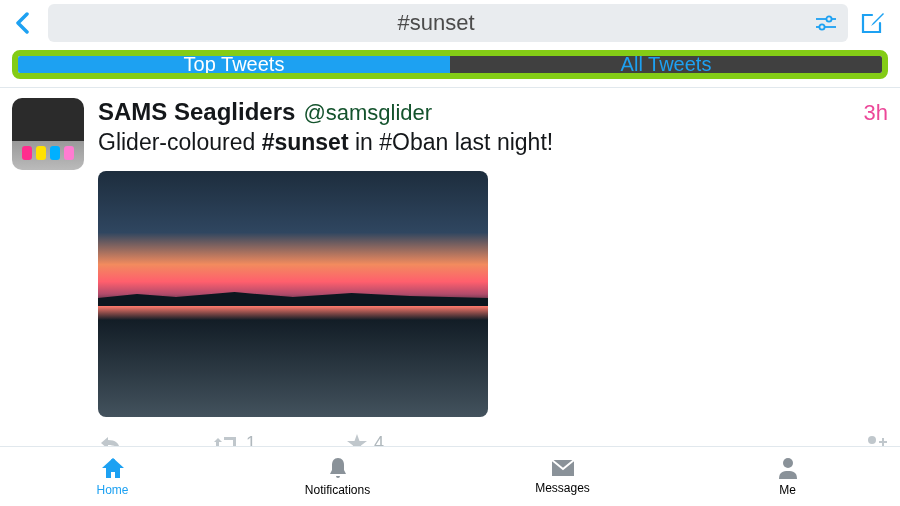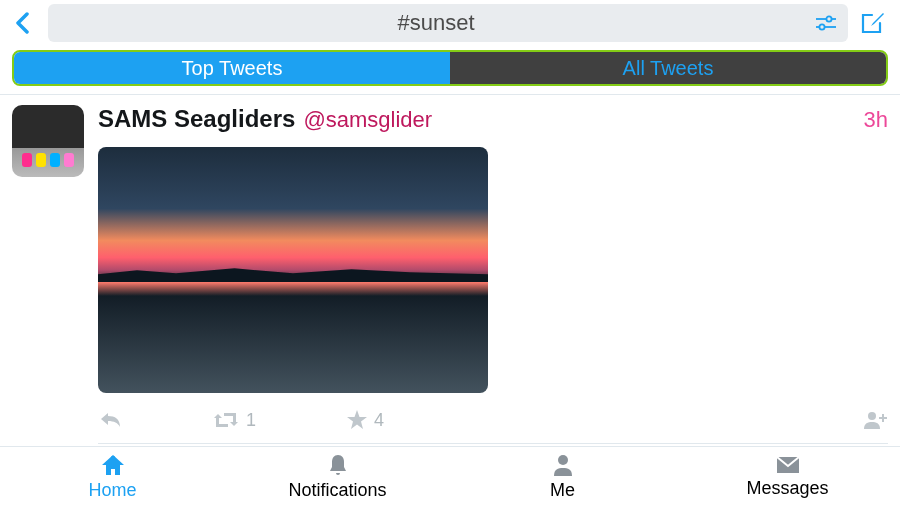--- a/index.html
+++ b/index.html
@@ -3,54 +3,54 @@
 <meta charset="utf-8">
 <style>
   * { box-sizing: border-box; margin: 0; padding: 0; }
   body { font-family: -apple-system, "Helvetica Neue", Arial, sans-serif; background: #fff; width: 900px; height: 506px; overflow: hidden; position: relative; color: #333; }
   .topbar { display: flex; align-items: center; padding: 4px 8px 8px 8px; gap: 10px; }
   .back-btn { width: 30px; height: 30px; display: flex; align-items: center; justify-content: center; cursor: pointer; }
   .search-wrap { flex: 1; background: #e9ecef; border-radius: 6px; display: flex; align-items: center; height: 38px; padding: 0 10px; }
   .search-text { flex: 1; text-align: center; font-size: 22px; color: #4b4b4b; font-weight: 400; }
   .search-opt { width: 24px; height: 24px; display:flex; align-items:center; justify-content:center; }
   .compose { width: 30px; height: 30px; display:flex; align-items:center; justify-content:center; cursor:pointer; margin-right:4px;}
-  .tabs { display: flex; border: 2px solid #84cc16; border-radius: 8px; margin: 0 12px 8px 12px; overflow: hidden; height: 36px; }
+  .tabs { display: flex; border: 6px solid #84cc16; border-radius: 8px; margin: 0 12px 8px 12px; overflow: hidden; height: 29px; }
   .tab { flex: 1; display:flex; align-items:center; justify-content:center; font-size: 20px; font-weight: 500; cursor: pointer; }
   .tab.active { background: #1da1f2; color: #fff; }
   .tab.inactive { background: #404040; color: #1da1f2; }
   .divider { height: 1px; background: #e1e8ed; width: 100%; }
   .feed { padding: 10px 12px 0 12px; }
   .tweet { display: flex; gap: 14px; }
   .avatar { width: 72px; height: 72px; border-radius: 10px; background: linear-gradient(#2b2b2b 60%, #999 60%, #bbb 100%); position: relative; overflow:hidden; flex-shrink:0;}
   .avatar .dots span{ position:absolute; bottom:10px; width:10px; height:14px; border-radius:3px;}
   .avatar .d1{ left:10px; background:#ff2d8e;}
   .avatar .d2{ left:24px; background:#ffe100;}
   .avatar .d3{ left:38px; background:#00b0ff;}
   .avatar .d4{ left:52px; background:#ff7bd1;}
   .tweet-body { flex: 1; min-width:0; }
   .tweet-head { display: flex; align-items: baseline; gap: 8px; }
   .display-name { font-size: 24px; font-weight: 700; color: #14171a; }
-  .handle { font-size: 22px; color: #be185d; }
+  .handle { font-size: 22px; color: #14532d; }
   .time { margin-left: auto; font-size: 22px; color: #ec4899; }
   .tweet-text { font-size: 23px; color: #14171a; line-height: 1.25; margin-top: 2px; }
   .tweet-text b { font-weight: 700; }
   .photo { margin-top: 14px; width: 390px; height: 246px; border-radius: 8px; overflow:hidden; position:relative; }
   .sky { position:absolute; inset:0; background: linear-gradient(to bottom,#1d2d3d 0%,#2f4660 25%,#f28b5e 38%,#ff5f6d 45%,#b24b6b 50%,#18222b 55%,#0d1720 56%,#43525d 100%); }
   .mtn { position:absolute; bottom:45%; left:0; right:0; height:20px; background:#0c161f; clip-path: polygon(0 60%, 10% 40%, 20% 55%, 35% 30%, 50% 55%, 65% 35%, 80% 50%, 100% 60%, 100% 100%, 0 100%);}
   .water-glow { position:absolute; left:0; right:0; top:55%; height:14px; background: linear-gradient(#ff7b6d,rgba(255,123,109,0));}
   .actions { display:flex; align-items:center; gap: 90px; margin-top: 10px; padding: 6px 0; color:#c0c7cc; font-size:18px;}
   .action { display:flex; align-items:center; gap:6px; cursor:pointer;}
   .action svg { display:block; }
   .action .cnt { color:#b0b8bd; }
   .action.follow { margin-left:auto; }
   .bottom-nav { position:absolute; bottom:0; left:0; right:0; height:60px; border-top:1px solid #e1e8ed; display:flex; background:#fff;}
   .nav-item { flex:1; display:flex; flex-direction:column; align-items:center; justify-content:center; gap:3px; cursor:pointer; color:#000000; font-size:14px;}
   .nav-item.active { color:#1da1f2; }
   .nav-item svg { display:block; }
-  .nav-label { font-size: 18px; text-align: right; }
+  .nav-label { font-size: 12px; text-align: right; }
   .thin-divider{height:1px;background:#e1e8ed;margin-top:6px;}
 </style>
 </head>
 <body>
 
 <div class="topbar">
   <div class="back-btn">
     <svg width="18" height="22" viewBox="0 0 18 22">
         <path d="M13 2 L4 11 L13 20" stroke="#1da1f2" stroke-width="3.5" fill="none" stroke-linecap="round" stroke-linejoin="round"></path>
       </svg>
@@ -98,20 +98,23 @@
           <span class="d3"></span>
           <span class="d4"></span>
         </div>
     </div>
     <div class="tweet-body">
       <div class="tweet-head">
         <span class="display-name">SAMS Seagliders</span>
         <span class="handle">@samsglider</span>
         <span class="time">3h</span>
       </div>
+      <div class="tweet-text">
+        <span>Glider-coloured </span><b>#sunset</b><span> in </span><span>#Oban</span><span> last night!</span>
+      </div>
       <div class="photo">
         <div class="sky"></div>
           <div class="mtn"></div>
           <div class="water-glow"></div>
       </div>
       <div class="actions">
         <div class="action">
           <svg width="24" height="20" viewBox="0 0 24 20">
               <path d="M10 3 L3 9 L10 15 V11 C16 11 20 13 22 17 C22 9 17 6 10 6 Z" fill="#c0c7cc"></path>
             </svg>
@@ -154,26 +157,26 @@
       </svg>
     <span class="nav-label">Home</span>
   </div>
   <div class="nav-item">
     <svg width="24" height="24" viewBox="0 0 24 24">
         <path d="M12 2 C8 2 6 5 6 9 V14 L4 18 H20 L18 14 V9 C18 5 16 2 12 2 Z M10 20 A2 2 0 0 0 14 20 Z" fill="#8a9299"></path>
       </svg>
     <span class="nav-label">Notifications</span>
   </div>
   <div class="nav-item">
+    <svg width="26" height="20" viewBox="0 0 26 20">
+        <path d="M2 2 H24 V18 H2 Z" fill="#8a9299"></path>
+        <path d="M2 2 L13 11 L24 2" stroke="#fff" stroke-width="2" fill="none"></path>
+      </svg>
+    <span class="nav-label">Messages</span>
+  </div>
+  <div class="nav-item">
     <svg width="22" height="24" viewBox="0 0 22 24">
         <circle cx="11" cy="7" r="5" fill="#8a9299"></circle>
         <path d="M2 23 C2 16 6 15 11 15 C16 15 20 16 20 23 Z" fill="#8a9299"></path>
       </svg>
     <span class="nav-label">Me</span>
   </div>
-  <div class="nav-item">
-    <svg width="26" height="20" viewBox="0 0 26 20">
-        <path d="M2 2 H24 V18 H2 Z" fill="#8a9299"></path>
-        <path d="M2 2 L13 11 L24 2" stroke="#fff" stroke-width="2" fill="none"></path>
-      </svg>
-    <span class="nav-label">Messages</span>
-  </div>
 </div>
 
 </body></html>

